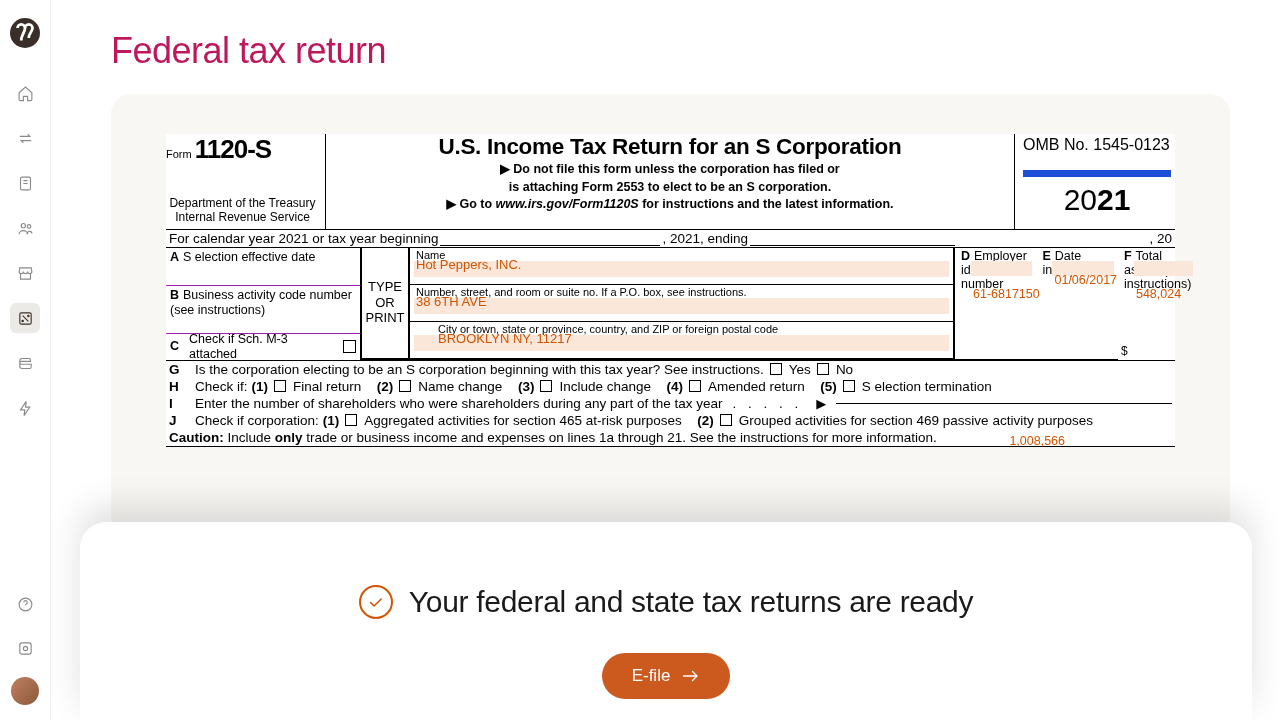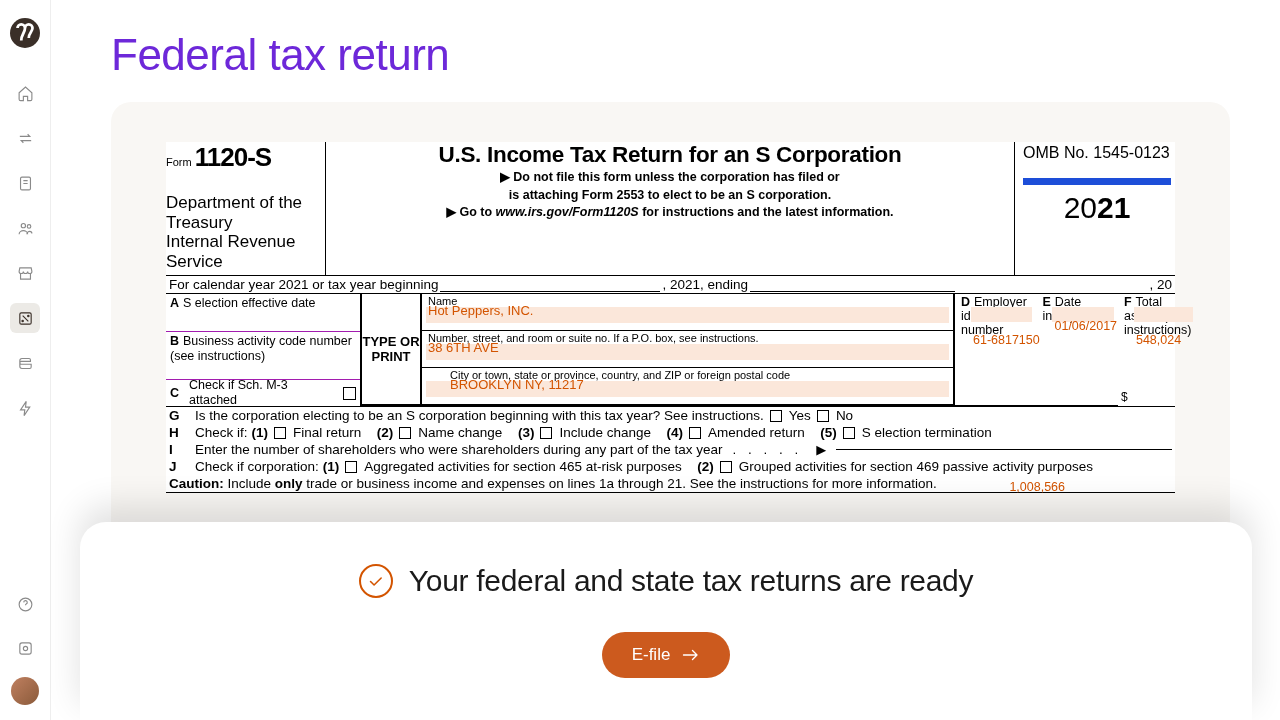--- a/index.html
+++ b/index.html
@@ -10,32 +10,32 @@
 .logo { width: 30px; height: 30px; border-radius: 50%; background: #3a2f28; display: flex; align-items: center; justify-content: center; color: #fff; font-weight: 600; font-size: 16px; margin-bottom: 30px; }
 .nav { display: flex; flex-direction: column; gap: 15px; align-items: center; }
 .nav-item { width: 30px; height: 30px; display: flex; align-items: center; justify-content: center; border-radius: 6px; cursor: pointer; color: #8a8a8a; }
 .nav-item.active { background: #eceae6; color: #3a2f28; }
 .nav-item svg { width: 17px; height: 17px; }
 .sidebar-bottom { margin-top: auto; margin-bottom: 15px; display: flex; flex-direction: column; gap: 14px; align-items: center; }
 .avatar { width: 28px; height: 28px; border-radius: 50%; background: linear-gradient(135deg, #c08060 0%, #8a5a3a 100%); }
 
 
 .main { margin-left: 51px; padding: 30px 50px 0 60px; }
-h1.page-title { font-size: 44px; font-weight: 500; color: #6d28d9; letter-spacing: -0.5px; margin-bottom: 22px; }
+h1.page-title { font-size: 36px; font-weight: 500; color: #be185d; letter-spacing: -0.5px; margin-bottom: 22px; }
 
 
 .form-wrap { background: #f9f7f4; border-radius: 20px; padding: 40px 55px 10px 55px; position: relative; height: 440px; overflow: hidden; }
 .form { background: #fff; font-family: Helvetica, Arial, sans-serif; color: #000; font-size: 13px; }
 
 
 .form-head { display: flex; border-bottom: 1.5px solid #000; }
 .fh-left { width: 160px; padding: 0 6px 4px 0; border-right: 1.5px solid #000; }
 .fh-left .formno { font-size: 11px; }
 .fh-left .formno b { font-size: 26px; font-weight: 800; letter-spacing: -1px; }
-.fh-left .dept { font-size: 17px; line-height: 1.15; margin-top: 20px; }
+.fh-left .dept { font-size: 12px; line-height: 1.15; margin-top: 32px; text-align: center; }
 .fh-mid { flex: 1; text-align: center; padding: 0 6px 4px 6px; border-right: 1.5px solid #000; }
 .fh-mid .title { font-size: 22.5px; font-weight: 800; letter-spacing: -0.3px; }
 .fh-mid .note { font-size: 12.5px; font-weight: 700; line-height: 1.25; margin-top: 2px; }
 .fh-mid .note2 { font-size: 12.5px; font-weight: 700; margin-top: 1px; }
 .fh-mid .note2 i { font-style: italic; font-weight: 700; }
 .fh-right { width: 160px; padding: 2px 4px 4px 8px; }
 .fh-right .omb { font-size: 16px; border-bottom: 7px solid #1d4ed8; padding-bottom: 16px; }
 .fh-right .year { font-size: 30px; font-weight: 400; text-align: center; margin-top: 6px; }
 .fh-right .year .thin { font-weight: 300; }
 .fh-right .year b { font-weight: 800; }
@@ -48,21 +48,21 @@
 
 .grid { display: flex; border-bottom: 1px solid #000; }
 .colABC { width: 194px; display: flex; flex-direction: column; }
 .rowA, .rowB, .rowC { border-bottom: 1px solid #a21caf; padding: 2px 4px; font-size: 12.5px; line-height: 1.2; }
 .rowA { height: 38px; }
 .rowB { height: 48px; }
 .rowC { height: 26px; border-bottom: none; display: flex; align-items: center; gap: 6px; }
 .rowC .chkbox { width: 13px; height: 13px; border: 1px solid #000; display: inline-block; }
 .letter { font-weight: 700; margin-right: 4px; }
 
-.colType { width: 62px; border: 2.5px solid #000; border-top: none; display: flex; align-items: center; justify-content: center; text-align: center; font-weight: 700; font-size: 13px; line-height: 1.2; }
+.colType { width: 50px; border: 2.5px solid #000; border-top: none; display: flex; align-items: center; justify-content: center; text-align: center; font-weight: 400; font-size: 13px; line-height: 1.2; }
 
 .colMid { flex: 1; border: 2.5px solid #000; border-top: none; border-left: none; display: flex; flex-direction: column; }
 .midCell { flex: 1; border-bottom: 1px solid #000; padding: 1px 6px; position: relative; }
 .midCell:last-child { border-bottom: none; padding-left: 28px; }
 .midCell .lbl { font-size: 11px; color: #000; }
 .midCell .hl { position: absolute; left: 4px; right: 4px; top: 13px; height: 16px; background: #fbe7da; }
 .midCell .val { position: relative; color: #d35400; font-size: 13px; font-weight: 500; top: -4px; left: 0; }
 
 .colDEF { width: 220px; display: flex; flex-direction: row; }
 .defCell { flex: 1; border-bottom: 1px solid #000; padding: 1px 6px; position: relative; font-size: 12.5px; }
@@ -75,21 +75,21 @@
 .lines { font-size: 13.5px; }
 .fline { display: flex; padding: 1px 3px; align-items: center; gap: 4px; }
 .fline .letter { width: 18px; display: inline-block; }
 .chk { width: 12px; height: 12px; border: 1px solid #000; display: inline-block; vertical-align: middle; margin: 0 3px 0 2px; }
 .dots { letter-spacing: 4px; margin: 0 6px; }
 .arrow-r { font-size: 13px; margin-left: 4px; }
 .caution { padding: 1px 3px; border-bottom: 1px solid #000; }
 .overlay-val { color: #d35400; font-size: 12.5px; font-weight: 500; position: absolute; }
 
 
-.bottom { position: absolute; left: 80px; right: 28px; bottom: 0; height: 198px; background: #fff; border-top-left-radius: 26px; border-top-right-radius: 26px; box-shadow: 0 -16px 34px rgba(0,0,0,0.12); display: flex; flex-direction: column; align-items: center; padding-top: 42px; }
+.bottom { position: absolute; left: 80px; right: 28px; bottom: 0; height: 198px; background: #fff; border-top-left-radius: 26px; border-top-right-radius: 26px; box-shadow: 0 -16px 34px rgba(0,0,0,0.12); display: flex; flex-direction: column; align-items: center; padding-top: 42px; justify-content: center; }
 .ready { display: flex; align-items: center; gap: 16px; }
 .check-circle { width: 34px; height: 34px; border: 2px solid #d35400; border-radius: 50%; display: flex; align-items: center; justify-content: center; color: #d35400; }
 .check-circle svg { width: 17px; height: 17px; }
 .ready-text { font-size: 30px; font-weight: 400; color: #1a1a1a; letter-spacing: -0.3px; }
 .efile-btn { margin-top: 34px; background: #cc5a1e; color: #fff; border: none; border-radius: 999px; padding: 13px 30px; font-size: 17px; font-weight: 400; display: flex; align-items: center; gap: 12px; cursor: pointer; }
 .efile-btn svg { width: 18px; height: 14px; }
 </style>
 </head>
 <body>
 

